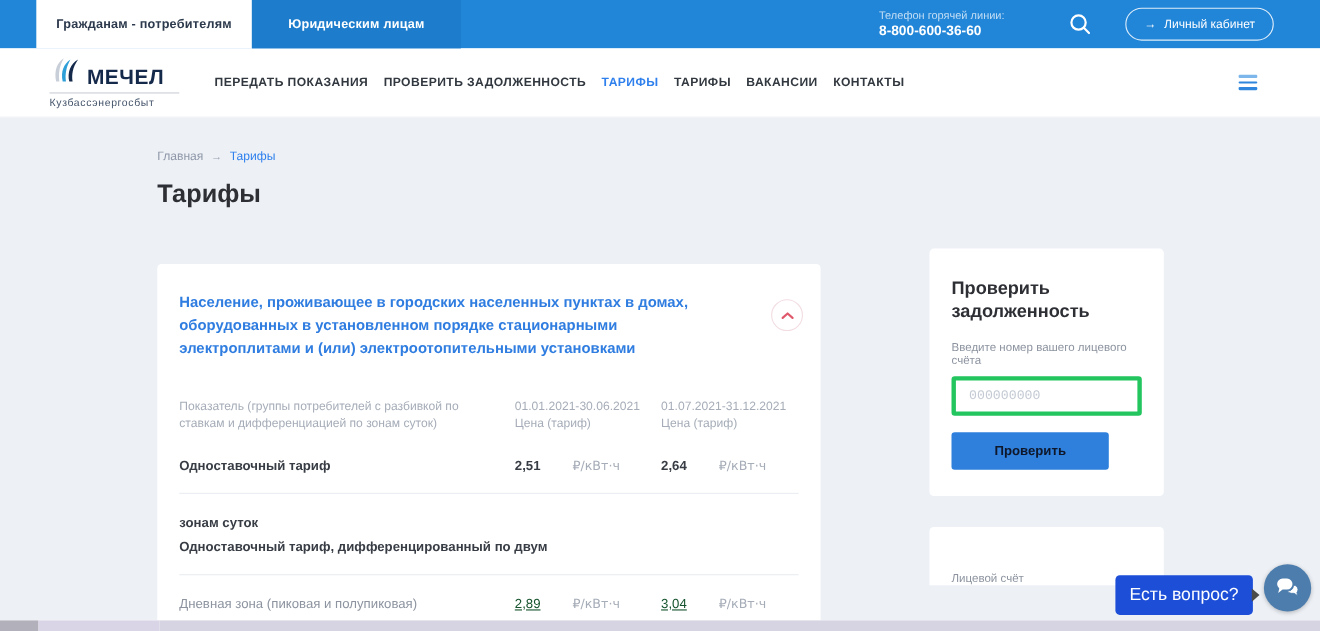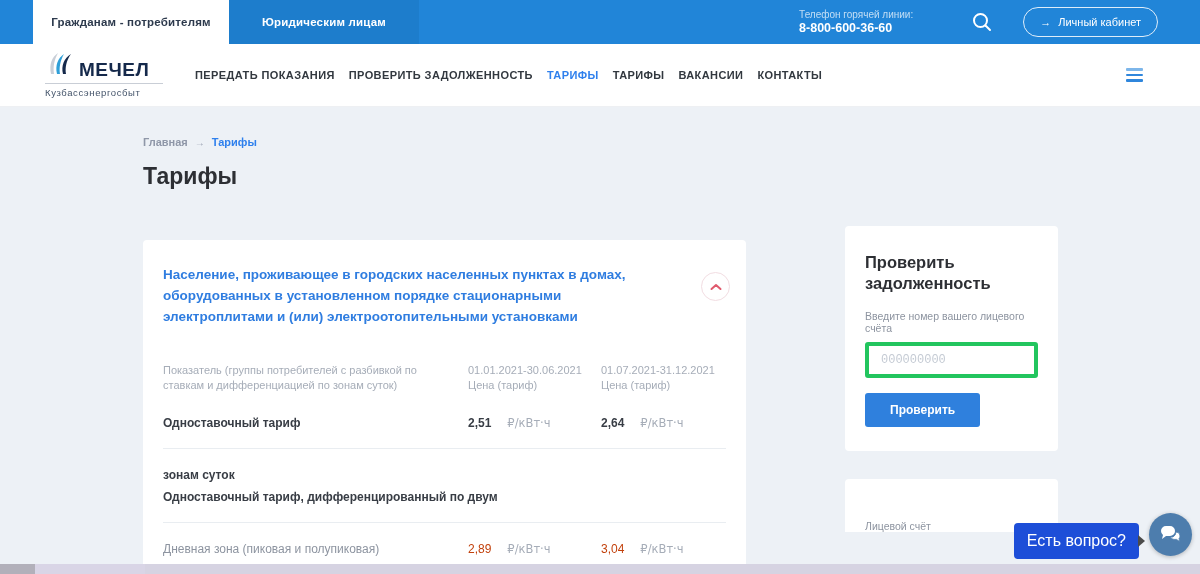--- a/index.html
+++ b/index.html
@@ -27,54 +27,54 @@
   .nav { display:flex; align-items:center; gap:14px; margin-left:32px; }
   .nav-item { font-size:11px; font-weight:700; letter-spacing:.4px; color:#32383f; cursor:pointer; white-space:nowrap; }
   .nav-item.active { color:#2f80ed; }
   .header-spacer { flex:1; }
   .burger { width:17px; display:flex; flex-direction:column; gap:3px; cursor:pointer; margin-right:12px; }
   .burger span { display:block; height:2.5px; border-radius:1px; background:#2f86dc; }
   .burger span:first-child { background:#7db6ea; }
 
   
   .content { position:absolute; top:107px; left:0; right:0; bottom:10px; background:#edf1f6; padding:29px 0 0 143px; overflow:hidden; }
-  .breadcrumb { display:flex; align-items:center; gap:7px; font-size:11px;font-weight:bold; }
+  .breadcrumb { display:flex; align-items:center; gap:7px; font-size:11px; }
   .crumb-home { color:#8f97a8; cursor:pointer; }
   .crumb-sep { color:#9aa2b2; font-size:10px; }
   .crumb-cur { color:#2f80ed; cursor:pointer; }
   .page-title { font-size:23px; font-weight:700; color:#2d2f34; margin-top:15px; }
 
   .main-row { display:flex; align-items:flex-start; margin-top:50px; }
 
   
   .card { width:603px; background:#ffffff; border-radius:4px; padding:25px 20px 0 20px; position:relative; }
   .card-heading { color:#2f7de0; font-size:13.5px; font-weight:700; line-height:1.55; width:505px; cursor:pointer; }
   .collapse-btn { position:absolute; top:32px; right:16px; width:29px; height:29px; border-radius:50%; background:#ffffff; border:1px solid #f2dde2; display:flex; align-items:center; justify-content:center; cursor:pointer; }
 
   .ttable { margin-top:20px; font-size:12px; }
   .trow { display:flex; align-items:flex-start; border-bottom:1px solid #e9edf1; padding:15px 0 14px 0; }
   .trow.head { color:#a6adb8; font-size:11px; line-height:15px; border-bottom:none; padding-bottom:4px; }
   .c1 { flex:0 0 305px; padding-right:14px; }
   .c2 { flex:0 0 133px; }
   .c3 { flex:1; }
   .row-label-bold { color:#383d45; font-weight:700; line-height:22px; }
   .row-label-gray { color:#8d94a0; line-height:22px; }
-  .val { display:flex; gap:16px; line-height:22px; }
+  .val { display:flex; gap:29px; line-height:22px; }
   .val .num-bold { color:#383d45; font-weight:700; }
-  .val .num-gray { color:#c2410c; }
+  .val .num-gray { color:#14532d;text-decoration:underline; }
   .val .unit { color:#a6adb8; font-family:"DejaVu Sans","Liberation Sans",sans-serif; font-size:11.5px; }
 
   
   .sidebar { width:213px; margin-left:99px; margin-top:-14px; display:flex; flex-direction:column; gap:28px; }
   .panel { background:#ffffff; border-radius:4px; padding:26px 20px 24px 20px; }
   .panel-title { font-size:16.5px; font-weight:700; color:#2d2f34; line-height:1.3; }
   .panel-label { font-size:10.5px; color:#8d94a0; margin-top:15px; }
   .panel-input { width:100%; height:36px; margin-top:8px; border:4px solid #22c55e; border-radius:3px; padding:0 12px; font-size:12px; color:#383d45; font-family:Liberation Mono, monospace; outline:none; }
   .panel-input::placeholder { color:#c5cbd4; }
-  .panel-btn { margin-top:15px; background:#2f80dd; color:#ffffff; border:none; border-radius:3px; font-size:12px; font-weight:700; padding:10px 25px; cursor:pointer; font-family:"Liberation Sans",sans-serif; }
+  .panel-btn { margin-top:15px; background:#2f80dd; color:#0f172a; border:none; border-radius:3px; font-size:12px; font-weight:700; padding:10px 39px; cursor:pointer; font-family:"Liberation Sans",sans-serif; }
   .panel.cut { border-radius:4px 4px 0 0; padding-bottom:0; }
 
   
   .chat { position:absolute; right:8px; bottom:15px; display:flex; align-items:center; gap:10px; z-index:5; }
   .chat-tooltip { position:relative; background:#1d4ed8; color:#ffffff; font-size:16px; padding:9px 13px; border-radius:4px; white-space:nowrap; cursor:default;margin-top:14px; }
   .chat-tooltip:after { content:""; position:absolute; right:-6px; top:50%; transform:translateY(-50%); border-top:6px solid transparent; border-bottom:6px solid transparent; border-left:7px solid #4b4b4b; }
   .chat-btn { width:43px; height:43px; border-radius:50%; background:#4d7dad; display:flex; align-items:center; justify-content:center; cursor:pointer; box-shadow:0 1px 4px rgba(0,0,0,.25); }
 
   
   .bottom-strip { position:absolute; left:0; right:0; bottom:0; height:10px; background:#ffffff; display:flex; }

